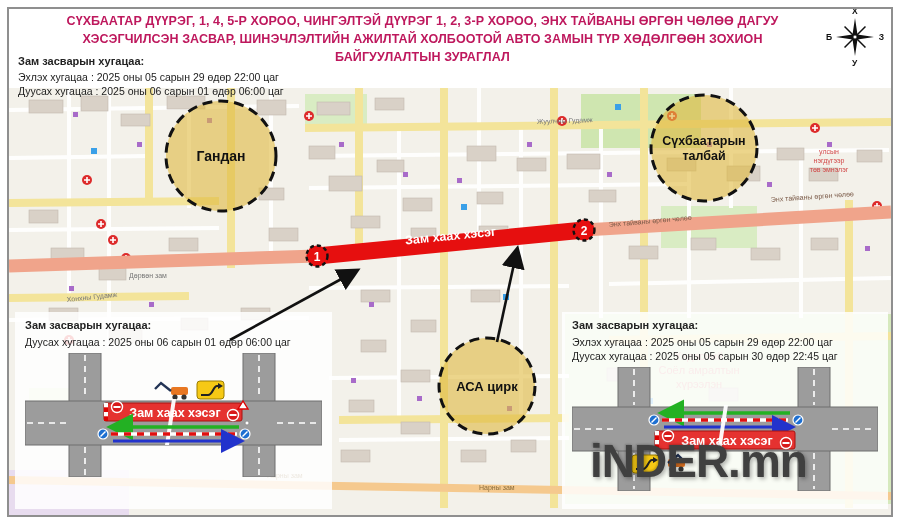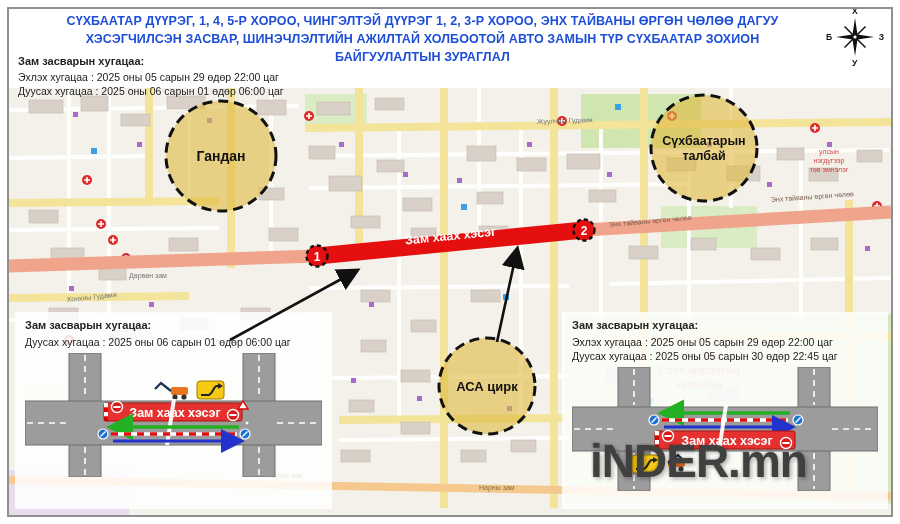--- a/index.html
+++ b/index.html
@@ -1,21 +1,21 @@
 <!DOCTYPE html>
 <html><head>
 <meta charset="utf-8">
 <style>
   html,body{margin:0;padding:0;}
   .canvas{position:relative;width:900px;height:524px;background:#ffffff;overflow:hidden;
           font-family:"Liberation Sans",sans-serif;color:#222;}
   .frame{position:absolute;inset:7px;border:2px solid #8f8f8f;pointer-events:none;z-index:9;}
   
   .title-wrap{position:absolute;left:40px;right:95px;top:12px;text-align:center;z-index:2;}
-  .title-line{font-size:12.5px;font-weight:bold;color:#1d4ed8;line-height:1.45;letter-spacing:.1px;}
+  .title-line{font-size:12.5px;font-weight:bold;color:#be185d;line-height:1.45;letter-spacing:.1px;}
   .schedule{position:absolute;left:18px;top:55px;z-index:2;}
   .schedule .hd{font-size:11px;font-weight:bold;margin-bottom:3px;}
   .schedule .ln{font-size:10.5px;line-height:1.35;}
   .compass{position:absolute;right:16px;top:8px;width:58px;height:58px;z-index:2;}
   .compass svg{position:absolute;left:10px;top:10px;}
   .compass .cl{position:absolute;font-size:8.5px;font-weight:bold;color:#111;}
   .cl.n{top:-2px;left:26px}.cl.s{bottom:-2px;left:26px}.cl.w{left:0px;top:24px}.cl.e{right:0px;top:24px}
   
   .map{position:absolute;left:9px;top:88px;width:882px;height:427px;z-index:1;}
   
@@ -32,21 +32,21 @@
   text{font-family:"Liberation Sans",sans-serif;}
 </style>
 </head>
 <body>
 
 <div class="canvas">
   <div class="frame"></div>
 
   <div class="title-wrap">
     <div class="title-line">СҮХБААТАР ДҮҮРЭГ, 1, 4, 5-Р ХОРОО, ЧИНГЭЛТЭЙ ДҮҮРЭГ 1, 2, 3-Р ХОРОО, ЭНХ ТАЙВАНЫ ӨРГӨН ЧӨЛӨӨ ДАГУУ</div>
-    <div class="title-line">ХЭСЭГЧИЛСЭН ЗАСВАР, ШИНЭЧЛЭЛТИЙН АЖИЛТАЙ ХОЛБООТОЙ АВТО ЗАМЫН ТҮР СҮХБААТАР ЗОХИОН БАЙГУУЛАЛТЫН ЗУРАГЛАЛ</div>
+    <div class="title-line">ХЭСЭГЧИЛСЭН ЗАСВАР, ШИНЭЧЛЭЛТИЙН АЖИЛТАЙ ХОЛБООТОЙ АВТО ЗАМЫН ТҮР ХӨДӨЛГӨӨН ЗОХИОН БАЙГУУЛАЛТЫН ЗУРАГЛАЛ</div>
   </div>
 
   <div class="schedule">
     <div class="hd">Зам засварын хугацаа:</div>
     <div class="ln">Эхлэх хугацаа : 2025 оны 05 сарын 29 өдөр 22:00 цаг</div>
     <div class="ln">Дуусах хугацаа : 2025 оны 06 сарын 01 өдөр 06:00 цаг</div>
   </div>
 
   <div class="compass">
     <span class="cl n">Х</span>

